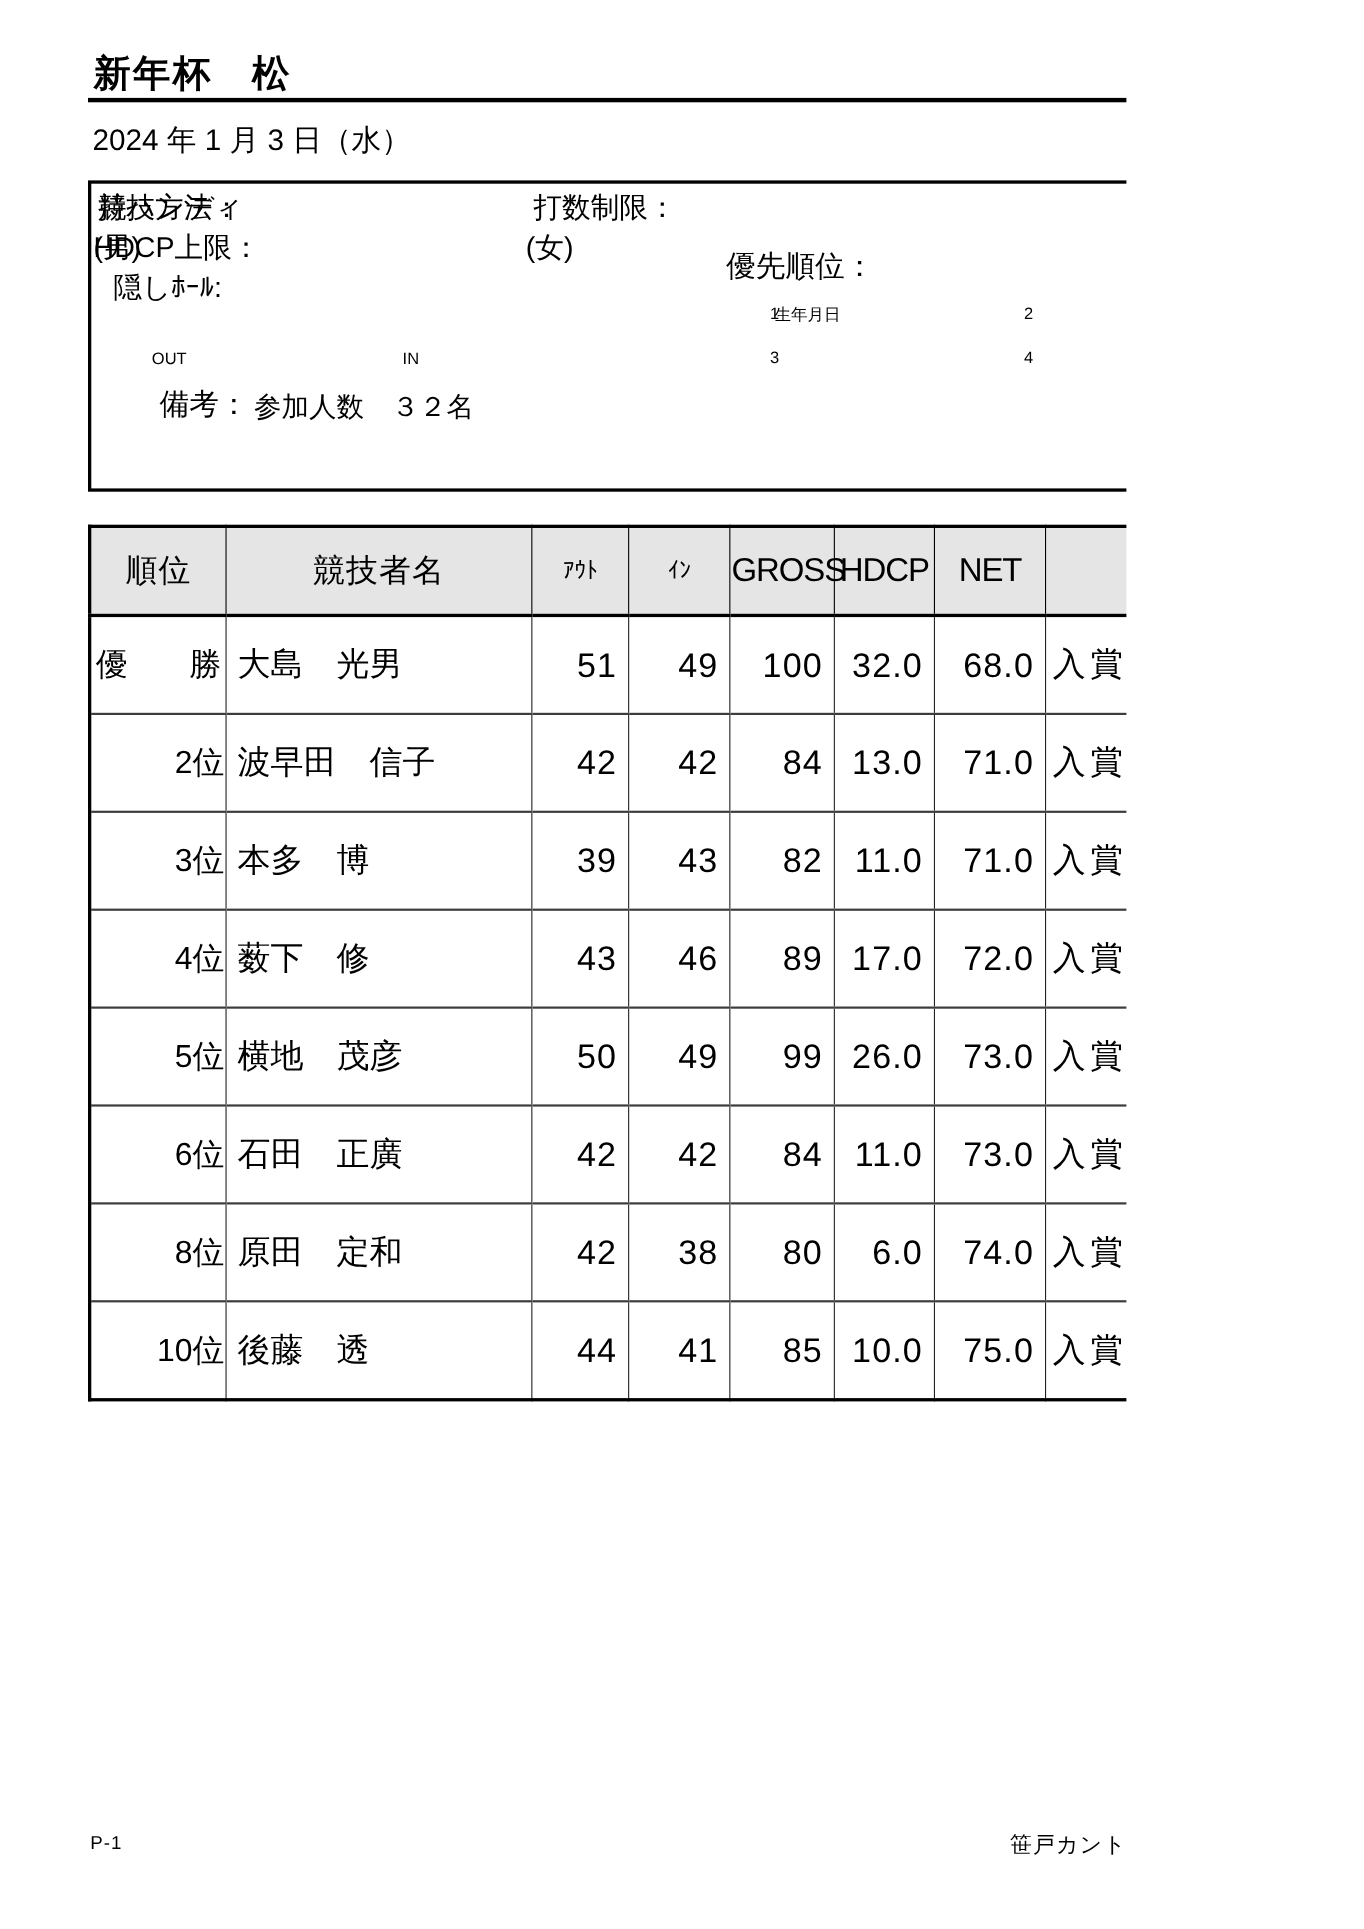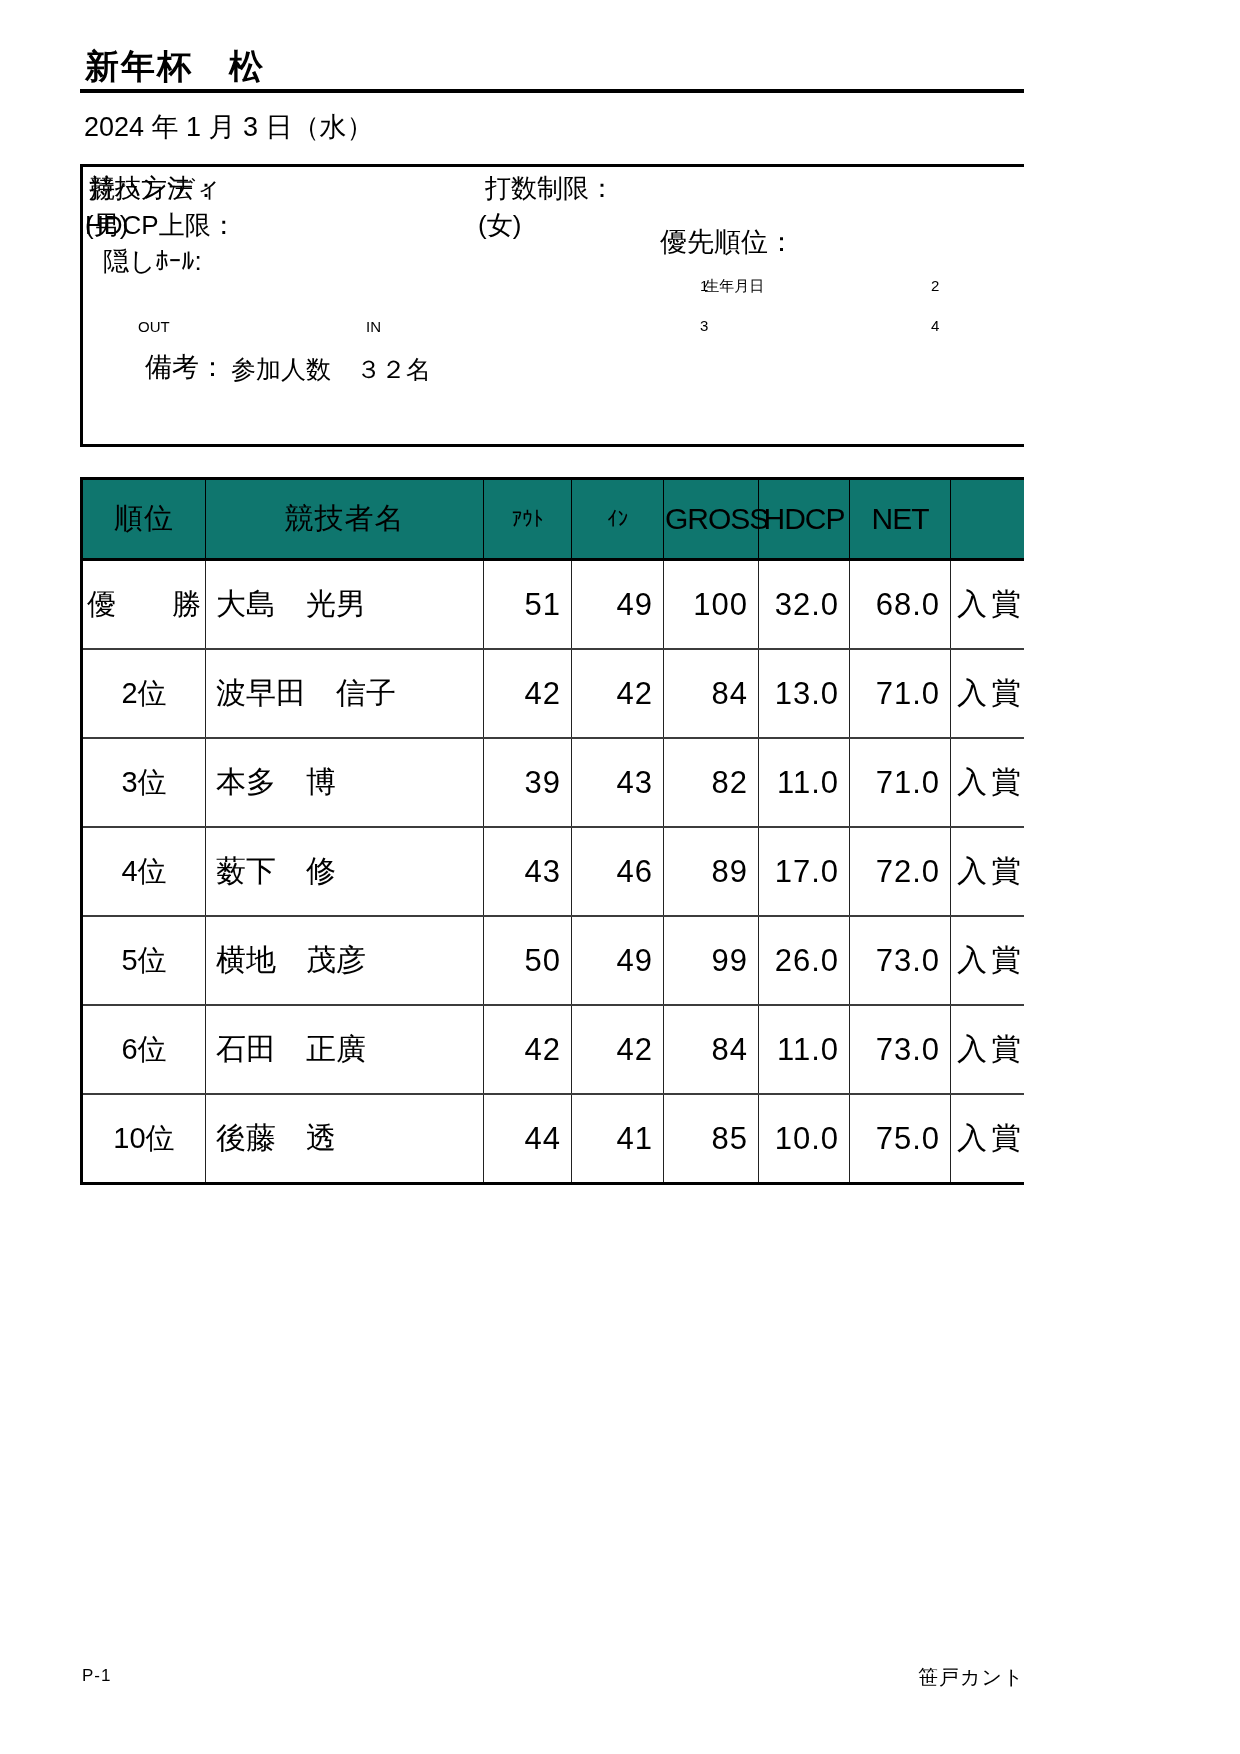--- a/index.html
+++ b/index.html
@@ -50,34 +50,34 @@
   .ib-remarks-value { left: 148px; top: 186px; font-size: 25px; font-weight: 500; }
   .ib-pnum { display: inline; }
 
   
   table.results {
     position: absolute; left: 80px; top: 477px;
     width: 983px; border-collapse: collapse; table-layout: fixed;
     border: 3px solid #000;
   }
   table.results th {
-    background: #0f766e; height: 76px;
+    background: #e5e5e5; height: 76px;
     border-bottom: 3px solid #000; border-left: 1px solid #000; border-right: 1px solid #000;
     font-weight: 500; text-align: center; vertical-align: middle;
   }
   table.results td {
     height: 85px; vertical-align: middle;
     border-left: 1px solid #222; border-right: 1px solid #222;
     border-top: 2px solid #3c3c3c;
   }
   table.results tbody tr:first-child td { border-top: none; }
   th.h-jp { font-size: 29px; letter-spacing: 1px; }
   th.h-kana { font-size: 21px; }
   th.h-en { font-size: 30px; letter-spacing: -1px; font-weight: 500; }
-  td.c-rank { text-align: center; font-size: 29px; }
+  td.c-rank { text-align: right; font-size: 29px; }
   td.c-rank.spread { text-align: justify; text-align-last: justify; padding: 0 4px; box-sizing: border-box; }
   td.c-name { text-align: left; padding-left: 10px; font-size: 30px; }
   td.c-num { text-align: right; padding-right: 10px; font-size: 31px; letter-spacing: 1px; }
   td.c-prize { text-align: left; padding-left: 6px; font-size: 30px; letter-spacing: 4px; }
 
   
   .footer-page {
     position: absolute; left: 82px; top: 1666px; font-size: 17px; letter-spacing: 1px;
   }
   .footer-club {
@@ -188,20 +188,30 @@
         <td class="c-rank">6位</td>
         <td class="c-name">石田　正廣</td>
         <td class="c-num">42</td>
         <td class="c-num">42</td>
         <td class="c-num">84</td>
         <td class="c-num">11.0</td>
         <td class="c-num">73.0</td>
         <td class="c-prize">入賞</td>
       </tr>
       <tr>
+        <td class="c-rank">8位</td>
+        <td class="c-name">原田　定和</td>
+        <td class="c-num">42</td>
+        <td class="c-num">38</td>
+        <td class="c-num">80</td>
+        <td class="c-num">6.0</td>
+        <td class="c-num">74.0</td>
+        <td class="c-prize">入賞</td>
+      </tr>
+      <tr>
         <td class="c-rank">10位</td>
         <td class="c-name">後藤　透</td>
         <td class="c-num">44</td>
         <td class="c-num">41</td>
         <td class="c-num">85</td>
         <td class="c-num">10.0</td>
         <td class="c-num">75.0</td>
         <td class="c-prize">入賞</td>
       </tr>
     </tbody>

